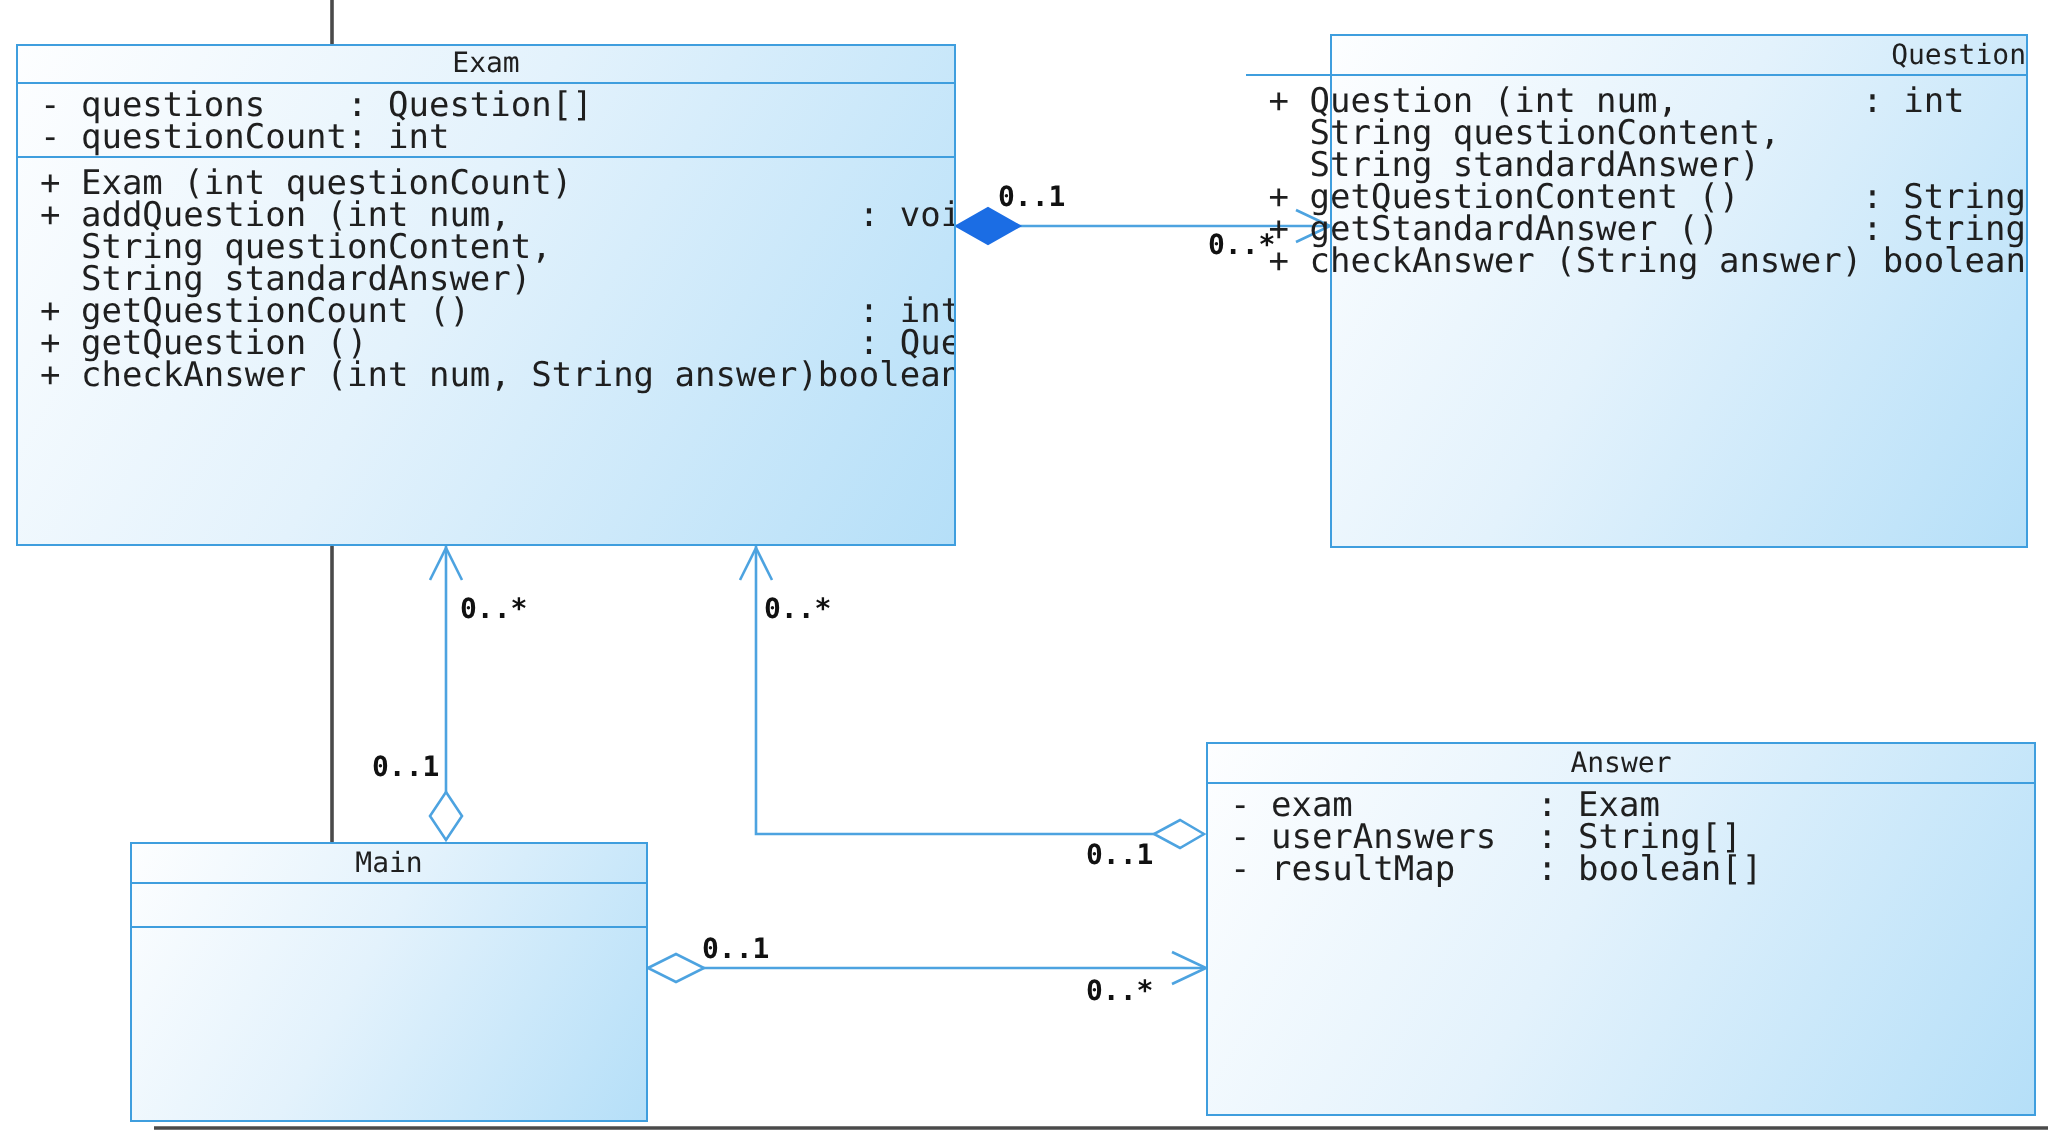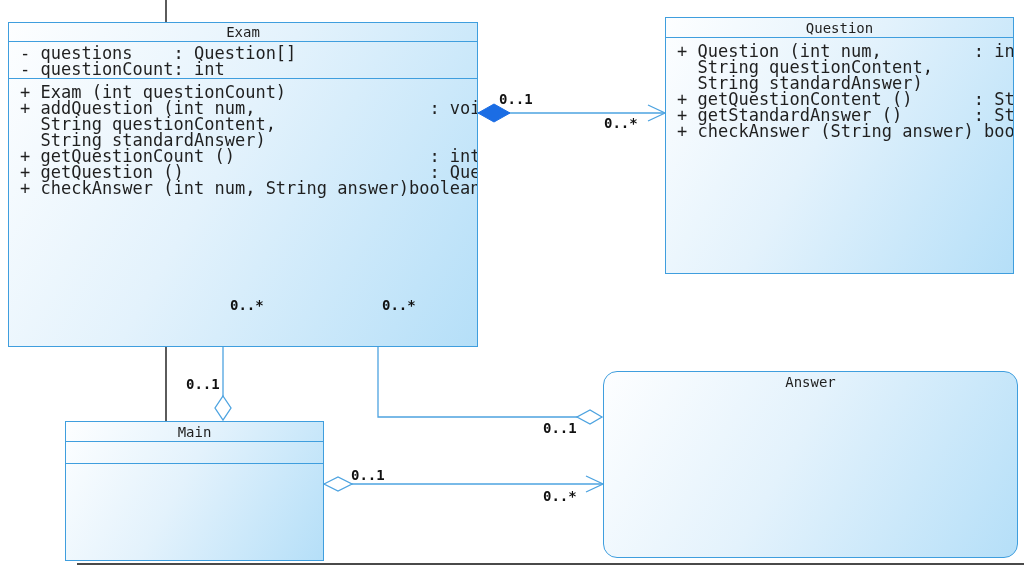--- a/index.html
+++ b/index.html
@@ -41,30 +41,30 @@
     position: absolute;
     z-index: 3;
     font-size: 14px;
     line-height: 15px;
     color: #111111;
     white-space: pre;
     font-weight: bold;
   }
 
   
-  #class-exam     { left: 8px;   top: 22px;  width: 470px; height: 325px; justify-content: flex-end; }
+  #class-exam     { left: 8px;   top: 22px;  width: 470px; height: 251px; justify-content: flex-end; }
   #class-exam     .uml-title { height: 18px; }
   #class-exam     .uml-attrs { height: 37px; }
-  #class-question { left: 665px; top: 17px;  width: 349px; height: 257px; }
+  #class-question { left: 665px; top: 17px;  width: 349px; height: 257px; align-items: flex-end; }
   #class-question .uml-title { height: 19px; }
   #class-question .uml-attrs { height: 50px; padding-top: 2px; }
   #class-main     { left: 65px;  top: 421px; width: 259px; height: 140px; }
   #class-main     .uml-title { height: 19px; }
   #class-main     .uml-attrs { height: 22px; }
-  #class-answer   { left: 603px; top: 371px; width: 415px; height: 187px; border-radius: 14px; }
+  #class-answer   { left: 603px; top: 371px; width: 415px; height: 187px; }
   #class-answer   .uml-title { height: 19px; }
   #class-answer   .uml-attrs { height: 58px; }
 </style>
 </head>
 <body>
 
 <svg id="connector-layer" width="1024" height="567" viewBox="0 0 1024 567" xmlns="http://www.w3.org/2000/svg">
 
   <g>
     <path d="M166,0 V22" stroke="#4a4a4a" stroke-width="1.8" fill="none"></path>
@@ -125,20 +125,23 @@
 </div>
 
 <div id="class-main" class="uml-class">
   <div class="uml-title">Main</div>
   <div class="uml-attrs"></div>
   <div class="uml-ops"></div>
 </div>
 
 <div id="class-answer" class="uml-class">
   <div class="uml-title">Answer</div>
+  <div class="uml-attrs">- exam         : Exam
+- userAnswers  : String[]
+- resultMap    : boolean[]</div>
 </div>
 
 <div class="mult-label" style="left:499px; top:92px;">0..1</div>
 <div class="mult-label" style="left:604px; top:116px;">0..*</div>
 
 <div class="mult-label" style="left:230px; top:298px;">0..*</div>
 <div class="mult-label" style="left:186px; top:377px;">0..1</div>
 
 <div class="mult-label" style="left:382px; top:298px;">0..*</div>
 <div class="mult-label" style="left:543px; top:421px;">0..1</div>

